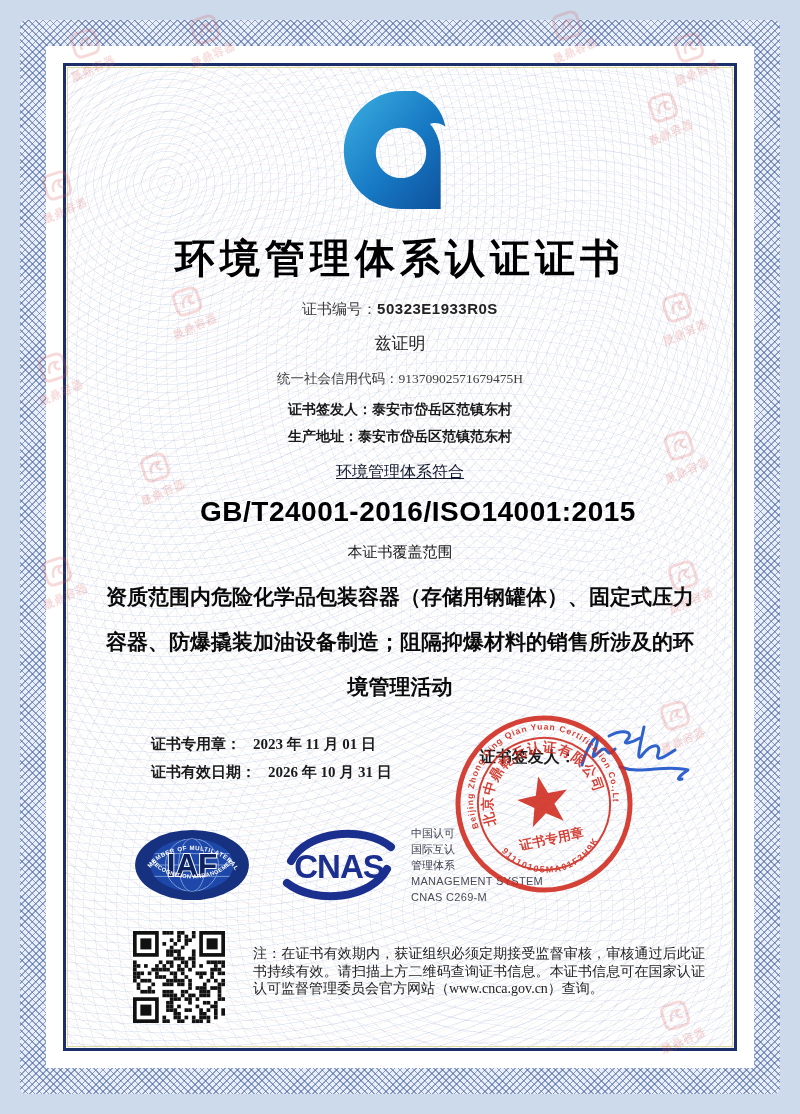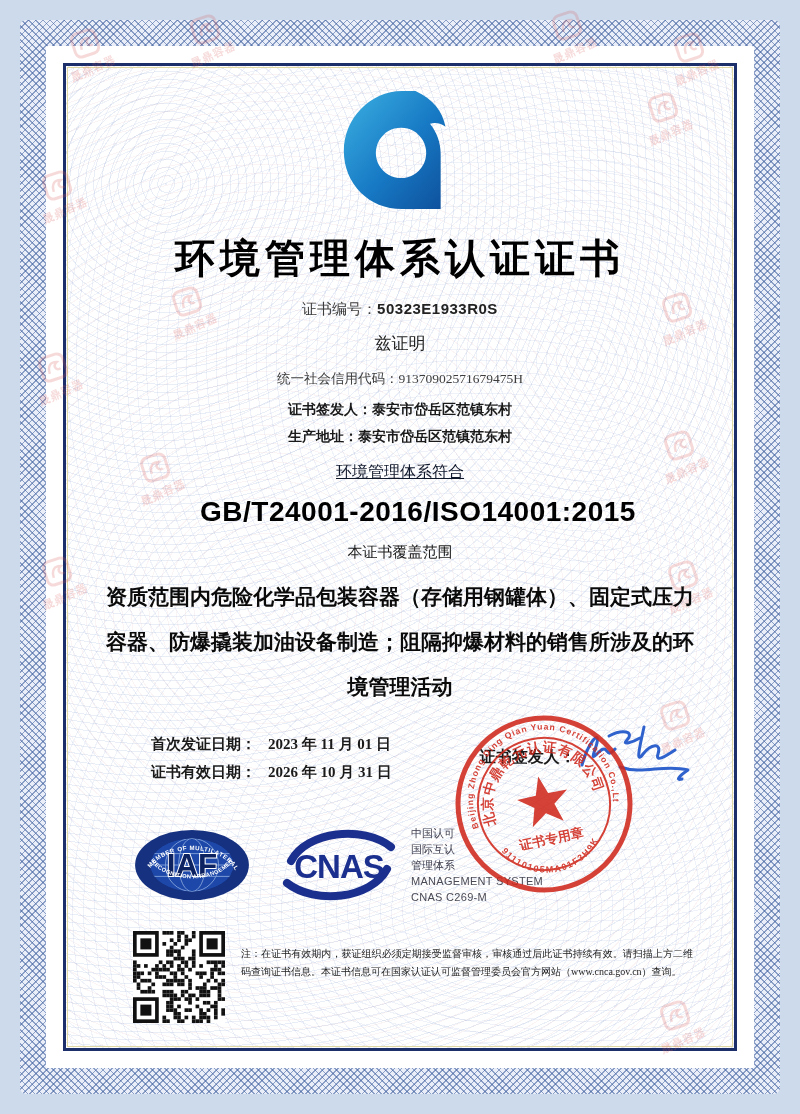--- a/index.html
+++ b/index.html
@@ -40,21 +40,21 @@
   .dates .drow{margin-bottom:9px;white-space:nowrap;}
   .dates .dlab{margin-right:12px;}
   .signer{margin-left:88px;position:relative;font-family:"Liberation Serif",serif;
           font-size:16px;font-weight:700;color:#1a1a1a;white-space:nowrap;padding-top:12px;}
   .signature{position:absolute;left:96px;top:-16px;}
   .row-logos{display:flex;align-items:center;margin:34px 0 0;padding-left:66px;text-align:left;}
   .cnas-block{margin-left:14px;font-size:11px;line-height:16px;color:#3a3a4a;}
   .cnas-block .en{color:#4a4a55;letter-spacing:.3px;}
   .seal{position:absolute;left:452px;top:712px;z-index:3;}
   .row-qr{display:flex;align-items:flex-start;margin:26px 0 0;padding-left:66px;text-align:left;}
-  .note{width:452px;margin:14px 0 0 16px;font-size:10px;line-height:17.5px;color:#222;
+  .note{width:452px;margin:14px 0 0 28px;font-size:14px;line-height:17.5px;color:#222;
         font-family:"Liberation Serif",serif;text-align:justify;}
   
   .wm{position:absolute;z-index:1;opacity:.22;transform:rotate(-18deg);text-align:center;width:60px;pointer-events:none;}
   .wm .wm-txt{display:block;font-size:11px;font-weight:700;color:#d95b5b;transform:rotate(-6deg);letter-spacing:1px;}
   svg text{font-family:"Liberation Sans",sans-serif;}
 </style>
 </head>
 <body>
 
 <div class="page">
@@ -163,21 +163,21 @@
     <p class="conform">环境管理体系符合</p>
 
     <h3 class="standard">GB/T24001-2016/ISO14001:2015</h3>
 
     <p class="scope-label">本证书覆盖范围</p>
 
     <p class="scope">资质范围内危险化学品包装容器（存储用钢罐体）、固定式压力容器、防爆撬装加油设备制造；阻隔抑爆材料的销售所涉及的环境管理活动</p>
 
     <div class="row-dates">
       <div class="dates">
-        <div class="drow"><span class="dlab">首次发证日期：</span><span>2023 年 11 月 01 日</span></div>
+        <div class="drow"><span class="dlab">证书专用章：</span><span>2023 年 11 月 01 日</span></div>
         <div class="drow"><span class="dlab">证书有效日期：</span><span>2026 年 10 月 31 日</span></div>
       </div>
       <div class="signer">
         <span>证书签发人：</span>
         <span class="signature">
           <svg width="124" height="72" viewBox="0 0 124 72">
             <g fill="none" stroke="#2f62cc" stroke-width="3" stroke-linecap="round" stroke-linejoin="round">
               <path d="M6,46 C12,24 24,10 21,24 C18,35 13,43 23,33 C33,23 29,42 39,30"></path>
               <path d="M33,17 C46,10 59,12 51,21 C45,27 57,23 64,19"></path>
               <path d="M68,8 C64,27 59,46 67,35 C75,25 86,23 82,35 C79,44 90,37 99,31"></path>

